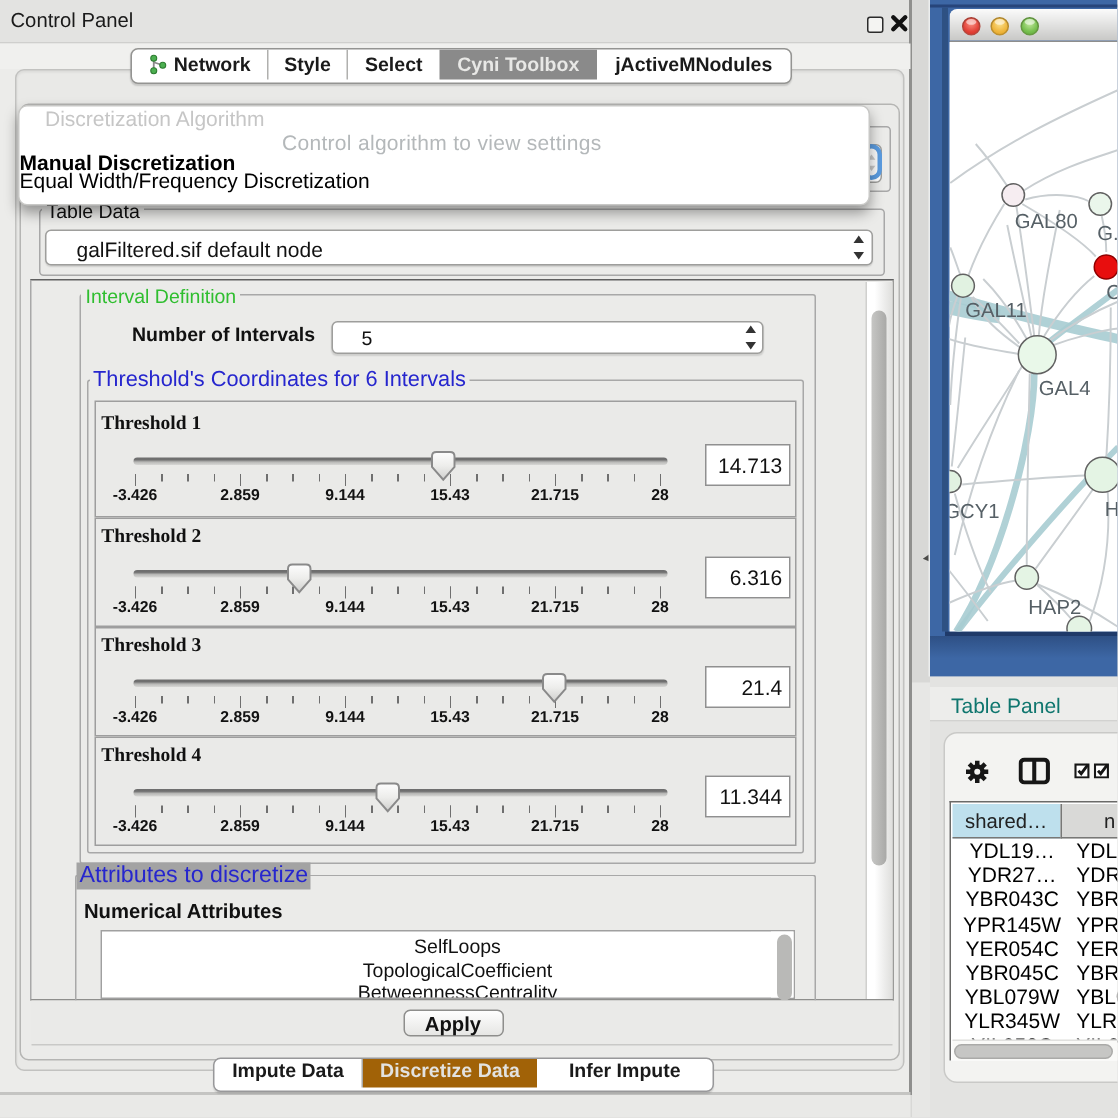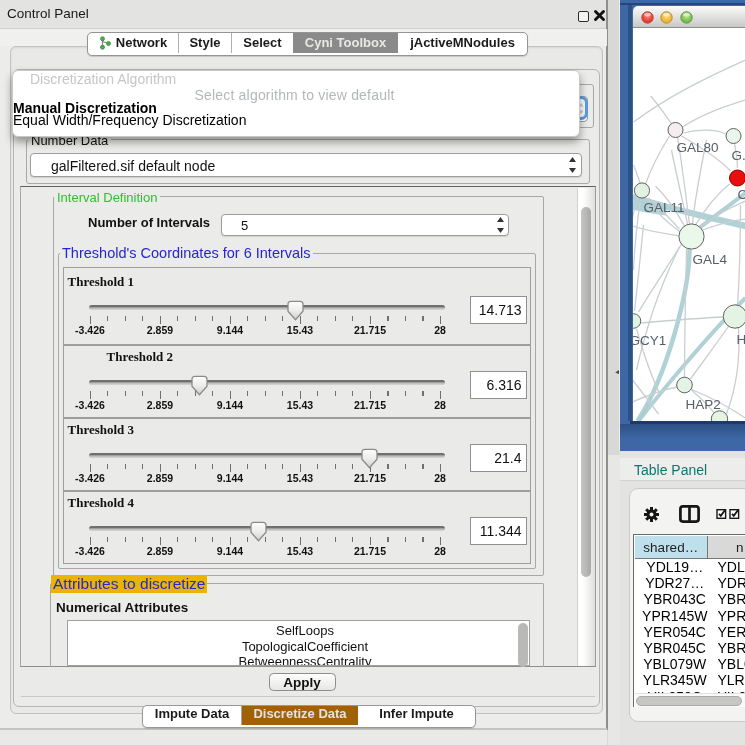--- a/index.html
+++ b/index.html
@@ -44,21 +44,21 @@
 <div style="flex:1;display:flex;align-items:center;justify-content:center;">jActiveMNodules</div>
 </div>
 <div class="ab" style="left:22px;top:84px;width:570px;height:42px;border:1px solid #a8a8a8;border-radius:3px;"></div>
 <div class="ab" style="left:27px;top:96px;width:559px;height:24px;background:#fff;border:1px solid #9e9e9c;border-radius:4px;"></div>
 <div class="ab" style="left:574px;top:96px;width:14px;height:24px;border:3px solid #5b9ce0;border-radius:7px;background:#fdfdfd;box-sizing:border-box;"></div>
 <svg class="ab" style="left:577px;top:102px" width="8" height="13" viewBox="0 0 8 13">
     <path d="M4 1 L6.6 4.5 L1.4 4.5 Z" fill="#c9c9c9"></path>
     <path d="M4 12 L6.6 8.5 L1.4 8.5 Z" fill="#c9c9c9"></path>
   </svg>
 <div class="ab" style="left:26px;top:139px;width:562px;height:43px;border:1px solid #a8a8a8;border-radius:3px;"></div>
-<div class="ab" style="left:28px;top:133px;font-size:13px;color:#111;background:#ebebe9;padding:0 3px;">Number Data</div>
+<div class="ab" style="left:28px;top:133px;font-size:13px;color:#111;background:#ebebe9;padding:0 3px;">Table Data</div>
 <div class="cb" style="left:30px;top:153px;width:552px;height:24px;font-size:14px;color:#111;line-height:24px;padding-left:20px;box-sizing:border-box;">galFiltered.sif default node</div>
 <svg class="ab" style="left:567px;top:156px" width="11" height="18" viewBox="0 0 11 18">
     <path d="M5.5 1 L9 6 L2 6 Z" fill="#333"></path>
     <path d="M5.5 17 L9 12 L2 12 Z" fill="#333"></path>
   </svg>
 <div class="ab" style="left:20px;top:186px;width:576px;height:481px;background:#ebebe9;border-top:1.5px solid #606060;border-left:1px solid #a8a8a8;border-right:1px solid #9a9a98;border-bottom:1px solid #8e8e8c;box-sizing:border-box;"></div>
 <div class="ab" style="left:577px;top:188px;width:17px;height:478px;background:linear-gradient(to right,#ffffff 30%,#dededc);border-left:1px solid #d0d0ce;"></div>
 <div class="ab" style="left:580.5px;top:207px;width:10.5px;height:370px;background:linear-gradient(to right,#c6c6c4,#a9a9a7);border-radius:5.5px;"></div>
 <div class="ab" style="left:53px;top:196px;width:489px;height:378px;border:1px solid #a8a8a8;border-radius:2px;"></div>
 <div class="ab" style="left:54px;top:189.5px;font-size:13px;color:#2fbe2f;background:#ebebe9;padding:0 3px;">Interval Definition</div>
@@ -79,21 +79,21 @@
 <div class="tl" style="left:160px;top:324px;">2.859</div>
 <div class="tl" style="left:230px;top:324px;">9.144</div>
 <div class="tl" style="left:300px;top:324px;">15.43</div>
 <div class="tl" style="left:370px;top:324px;">21.715</div>
 <div class="tl" style="left:440px;top:324px;">28</div>
 <svg class="ab" style="left:286.8px;top:300px" width="17" height="21" viewBox="0 0 17 21">
     <path d="M1 4.2 Q1 1.3 4 1.3 L13 1.3 Q16 1.3 16 4.2 L16 11.3 L8.5 19.8 L1 11.3 Z" fill="url(#thg)" stroke="#8a8a8a" stroke-width="1.3"></path>
   </svg>
 <div class="vbox" style="left:470px;top:295.5px;">14.713</div>
 <div class="ab" style="left:63px;top:345px;width:468px;height:73px;background:#eaeae8;border:1px solid #9e9e9e;box-sizing:border-box;"></div>
-<div class="thl" style="left:67.5px;top:349px;margin-left:39px;">Threshold 2</div>
+<div class="thl" style="left:67.5px;top:349px;">Threshold 2</div>
 <div class="ab" style="left:89px;top:379.5px;width:356px;height:5px;border-radius:2.5px;background:linear-gradient(#6e6e6e 0%,#707070 30%,#b8b8b6 60%,#d8d8d6 100%);"></div>
 <div class="tickminor" style="left:90px;top:391px;width:352px;"></div>
 <div class="tickmajor" style="left:90px;top:391px;width:352px;"></div>
 <div class="tl" style="left:90px;top:399px;">-3.426</div>
 <div class="tl" style="left:160px;top:399px;">2.859</div>
 <div class="tl" style="left:230px;top:399px;">9.144</div>
 <div class="tl" style="left:300px;top:399px;">15.43</div>
 <div class="tl" style="left:370px;top:399px;">21.715</div>
 <div class="tl" style="left:440px;top:399px;">28</div>
 <svg class="ab" style="left:190.7px;top:375px" width="17" height="21" viewBox="0 0 17 21">
@@ -133,21 +133,21 @@
 <svg width="0" height="0" style="position:absolute">
     <defs>
       <linearGradient id="thg" x1="0" y1="0" x2="0" y2="1">
         <stop offset="0" stop-color="#fdfdfd"></stop>
         <stop offset="0.5" stop-color="#ededeb"></stop>
         <stop offset="1" stop-color="#cfcfcd"></stop>
       </linearGradient>
     </defs>
   </svg>
 <div class="ab" style="left:50px;top:583px;width:492px;height:84px;border:1px solid #a8a8a8;border-top-left-radius:2px;border-top-right-radius:2px;border-bottom:none;"></div>
-<div class="ab" style="left:51px;top:574.5px;font-size:15.5px;color:#2626ce;background:#eab308;padding:0 2px;">Attributes to discretize</div>
+<div class="ab" style="left:51px;top:574.5px;font-size:15.5px;color:#2626ce;background:#a3a3a3;padding:0 2px;">Attributes to discretize</div>
 <div class="ab" style="left:56px;top:600px;font-size:13.5px;font-weight:bold;color:#111;">Numerical Attributes</div>
 <div class="ab" style="left:67px;top:620px;width:463px;height:46px;background:#fff;border:1px solid #a0a0a0;box-sizing:border-box;overflow:hidden;font-size:13px;color:#111;">
     <div style="padding-left:13px;margin-top:2px;line-height:15.7px;text-align:center;">SelfLoops<br>TopologicalCoefficient<br>BetweennessCentrality</div>
   </div>
 <div class="ab" style="left:514px;top:621px;width:15px;height:44px;background:#fff;"></div>
 <div class="ab" style="left:518px;top:622.5px;width:9.5px;height:44px;background:#b9b9b7;border-radius:5px;"></div>
 <div class="ab" style="left:21px;top:667px;width:574px;height:30px;background:#eaeae8;border-bottom:1px solid #c9c9c7;box-sizing:border-box;"></div>
 <div class="ab" style="left:268.5px;top:672.5px;width:67px;height:18.5px;background:linear-gradient(#fefefe,#e6e6e4);border:1px solid #8e8e8c;border-radius:4.5px;font-size:13.5px;font-weight:bold;color:#111;text-align:center;line-height:18px;box-sizing:border-box;">Apply</div>
 <div class="ab" style="left:142px;top:704.5px;width:332px;height:19px;background:#fff;border:1px solid #98989a;border-radius:5px;display:flex;font-size:13px;font-weight:bold;color:#1a1a1a;padding-bottom:2px;overflow:hidden;box-shadow:0 1px 1px rgba(0,0,0,0.12);">
     <div style="width:99px;display:flex;align-items:center;justify-content:center;border-right:1px solid #a8a8a6;padding-bottom:4px;box-sizing:border-box;">Impute Data</div>
@@ -322,15 +322,15 @@
 <div style="position:absolute;left:83px;top:97.2px;white-space:nowrap;">YBL079W</div>
 <div style="position:absolute;left:4px;top:113.4px;width:72.5px;text-align:center;">YLR345W</div>
 <div style="position:absolute;left:83px;top:113.4px;white-space:nowrap;">YLR345W</div>
 <div style="position:absolute;left:4px;top:129.6px;width:72.5px;text-align:center;">YIL052C</div>
 <div style="position:absolute;left:83px;top:129.6px;white-space:nowrap;">YIL052C</div>
 </div>
 <div class="ab" style="left:634.5px;top:693px;width:110.5px;height:14px;background:#fafaf8;border-top:1px solid #e0e0de;box-sizing:border-box;"></div>
 <div class="ab" style="left:635.5px;top:695.5px;width:106px;height:10.5px;background:#c6c6c4;border-radius:5px;border:1px solid #aaaaa8;box-sizing:border-box;"></div>
 <div class="ab" style="left:11.5px;top:70px;width:566.5px;height:65px;background:#ffffff;border:1px solid #c8c8c6;border-radius:6px;box-shadow:0 5px 9px rgba(0,0,0,0.38);"></div>
 <div class="ab" style="left:30px;top:70.5px;font-size:14px;color:#c6c6c6;">Discretization Algorithm</div>
-<div class="ab" style="left:11.5px;top:86.5px;width:566px;text-align:center;font-size:14px;color:#b4b8ba;letter-spacing:0.2px;">Select algorithm to view default</div>
+<div class="ab" style="left:11.5px;top:86.5px;width:566px;text-align:center;font-size:14px;color:#b4b8ba;letter-spacing:0.2px;">Control algorithm to view settings</div>
 <div class="ab" style="left:13px;top:100px;font-size:14px;font-weight:bold;color:#000;">Manual Discretization</div>
 <div class="ab" style="left:13px;top:111.5px;font-size:14px;color:#000;">Equal Width/Frequency Discretization</div>
 
 </body></html>

